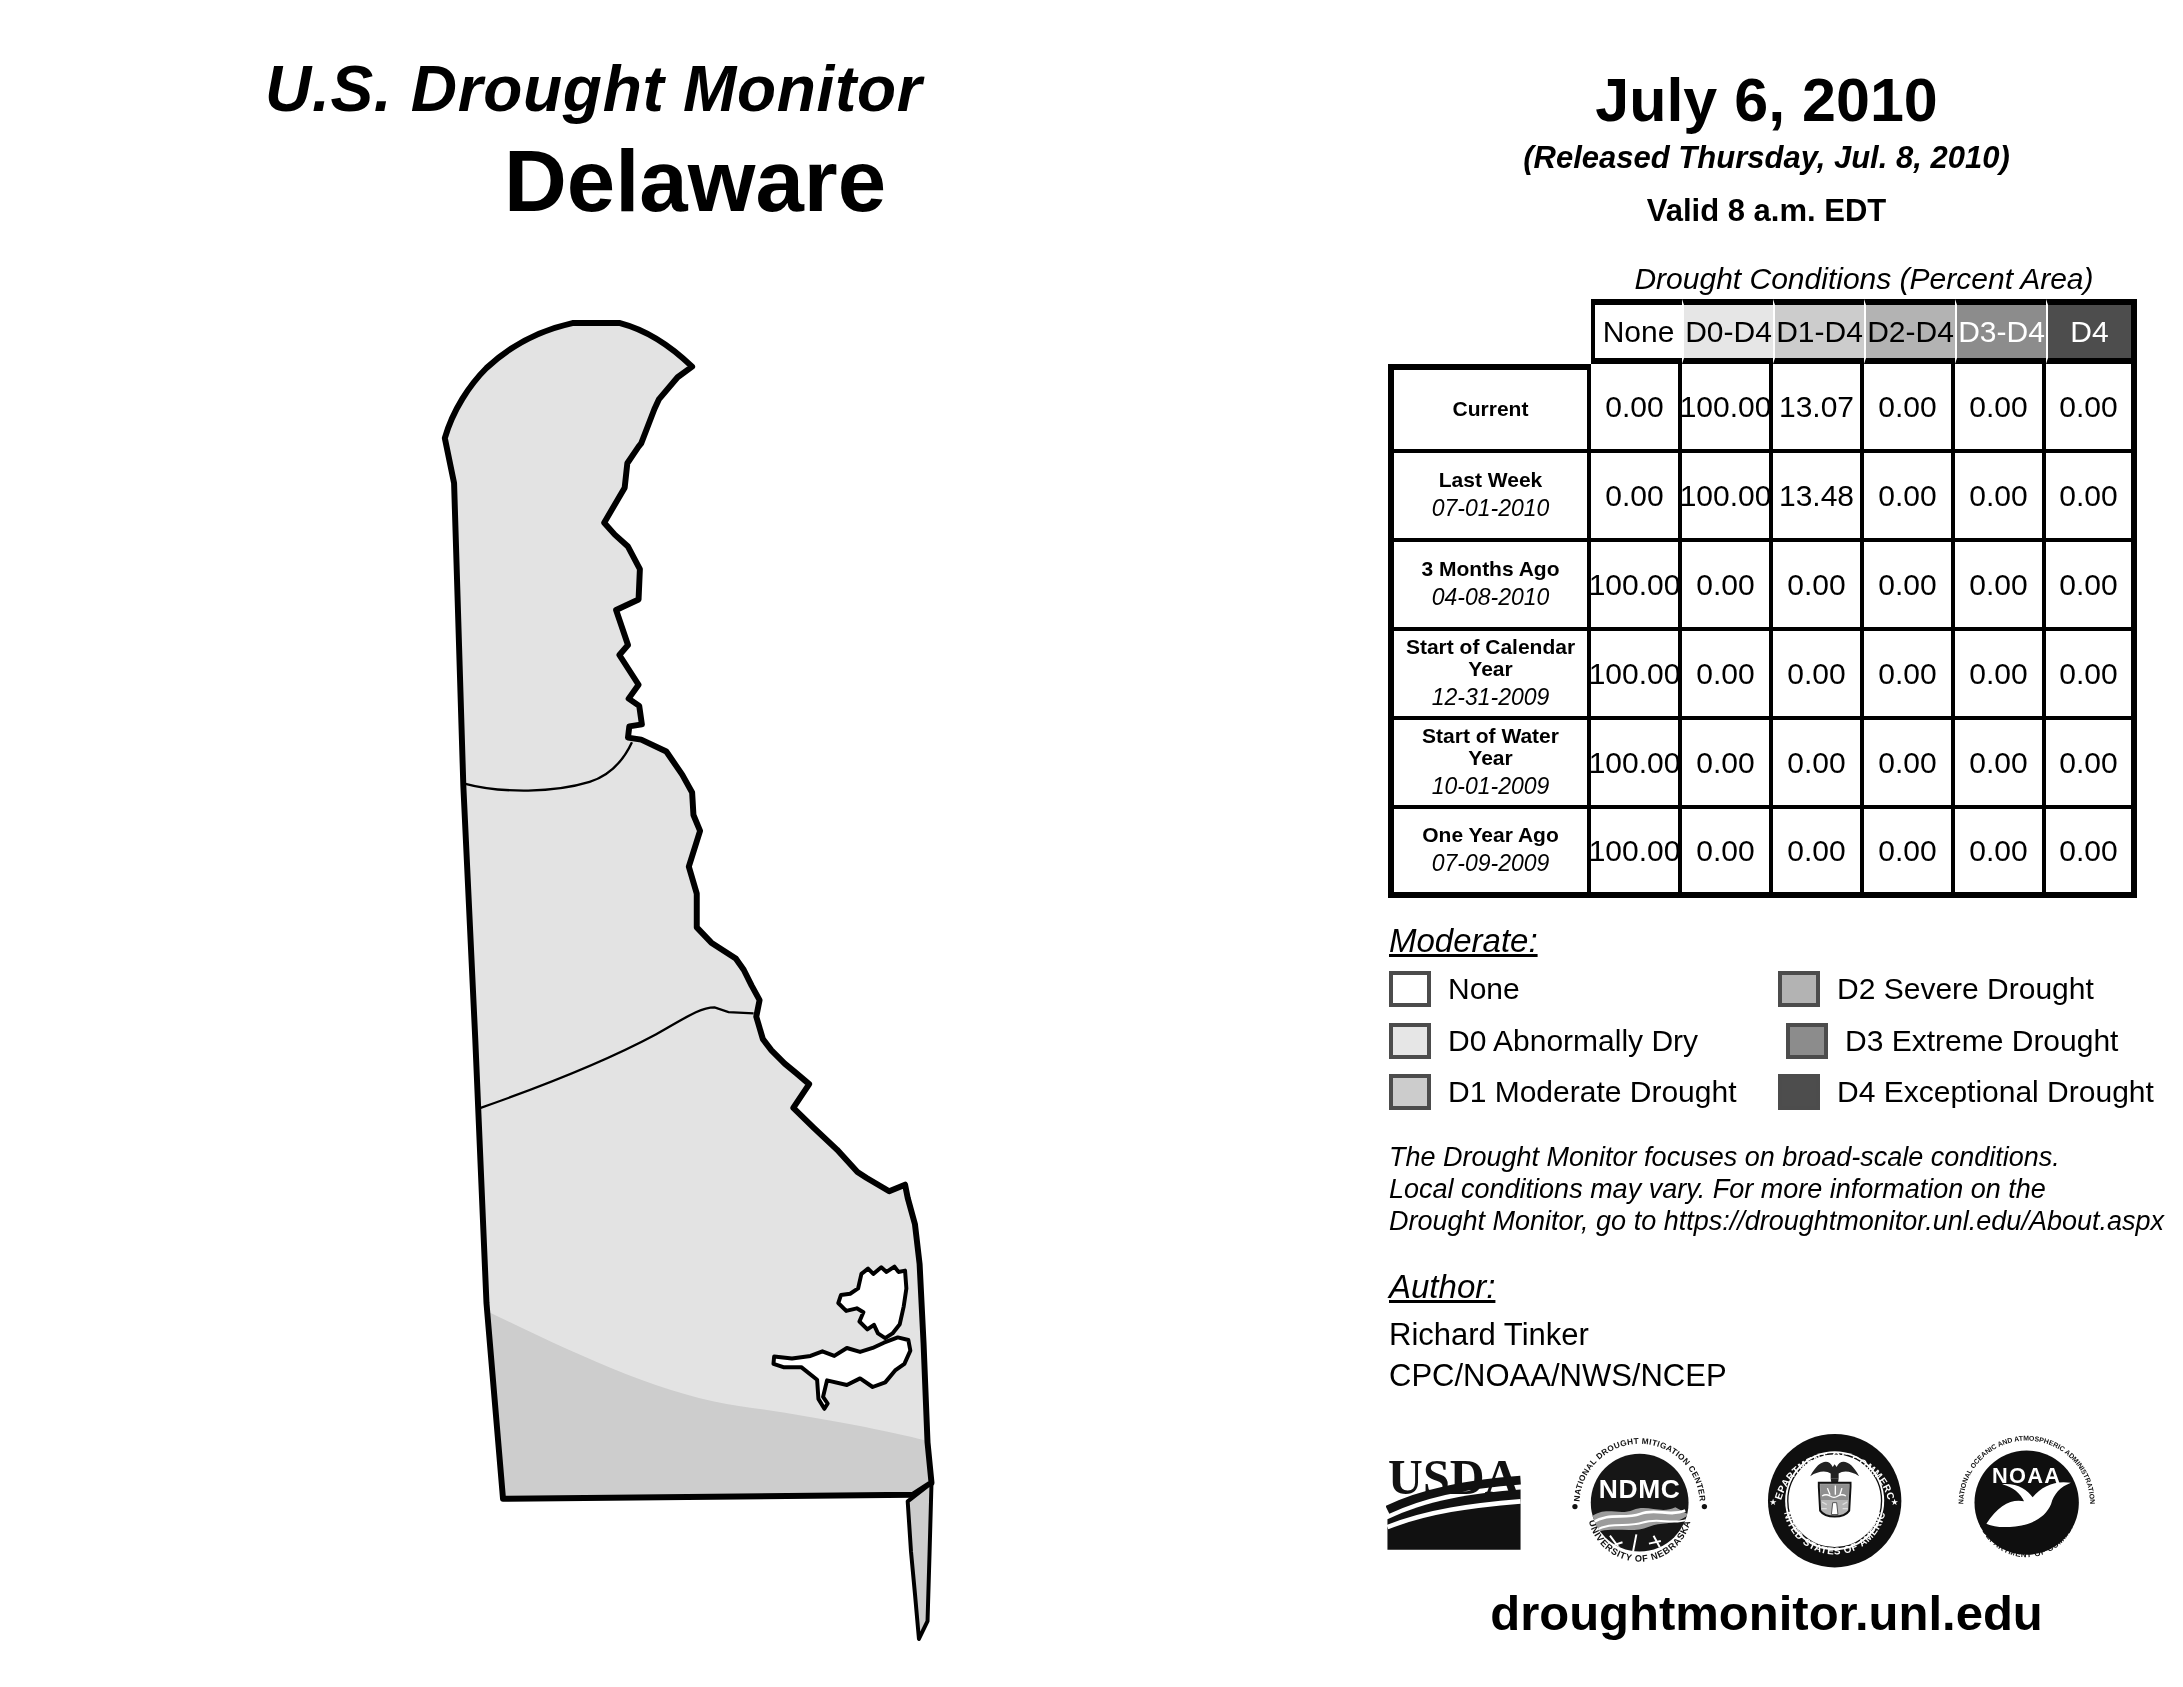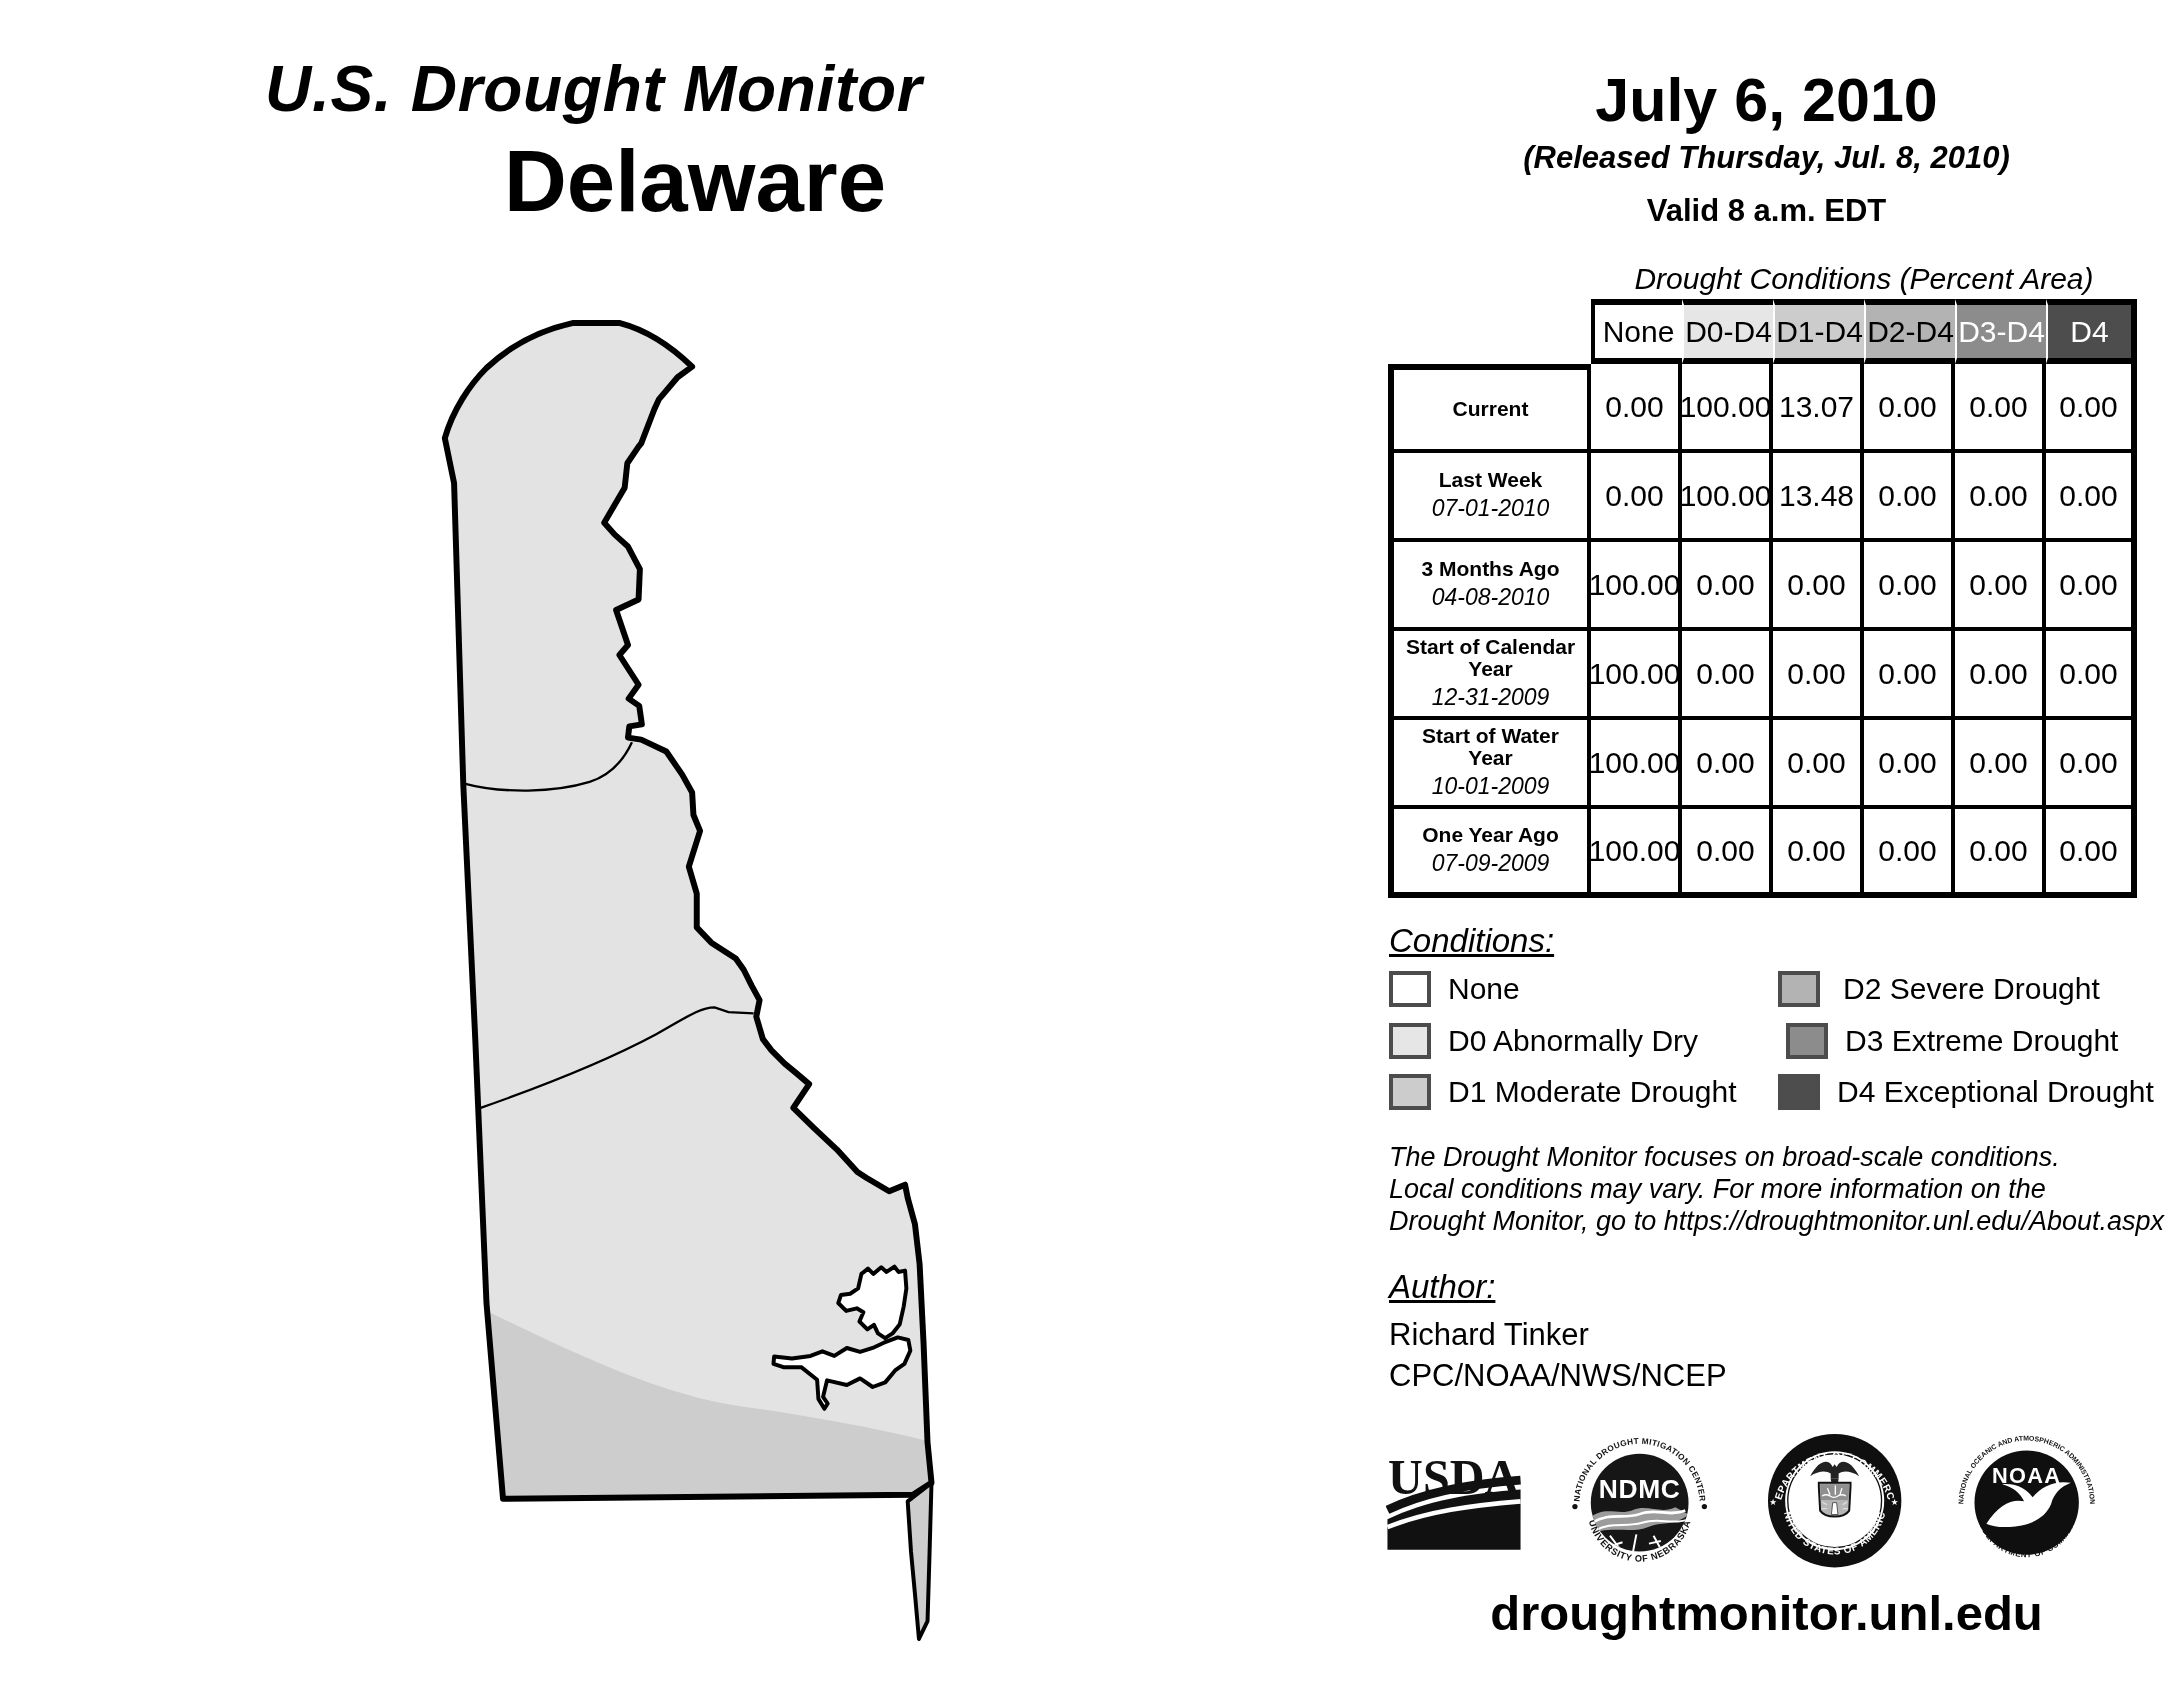--- a/index.html
+++ b/index.html
@@ -165,35 +165,35 @@
     <div class="rdte">07-09-2009</div>
   </div>
   <div class="td bb">100.00</div>
   <div class="td bb">0.00</div>
   <div class="td bb">0.00</div>
   <div class="td bb">0.00</div>
   <div class="td bb">0.00</div>
   <div class="td bb lastcol">0.00</div>
 </div>
 
-<div class="abs lhead">Conditions:</div>
+<div class="abs lhead">Moderate:</div>
 
 <div class="abs leg-item" style="left:1389px; top:971px;">
   <div class="sw sw-none"></div>
   <div class="leg-lab">None</div>
 </div>
 <div class="abs leg-item" style="left:1389px; top:1023px;">
   <div class="sw sw-d0"></div>
   <div class="leg-lab">D0 Abnormally Dry</div>
 </div>
 <div class="abs leg-item" style="left:1389px; top:1074px;">
   <div class="sw sw-d1"></div>
   <div class="leg-lab">D1 Moderate Drought</div>
 </div>
-<div class="abs leg-item" style="left:1778px; top:971px;gap:6px;">
+<div class="abs leg-item" style="left:1778px; top:971px;">
   <div class="sw sw-d2"></div>
   <div class="leg-lab">D2 Severe Drought</div>
 </div>
 <div class="abs leg-item" style="left:1778px; top:1023px;padding-left:8px;">
   <div class="sw sw-d3"></div>
   <div class="leg-lab">D3 Extreme Drought</div>
 </div>
 <div class="abs leg-item" style="left:1778px; top:1074px;">
   <div class="sw sw-d4"></div>
   <div class="leg-lab">D4 Exceptional Drought</div>

